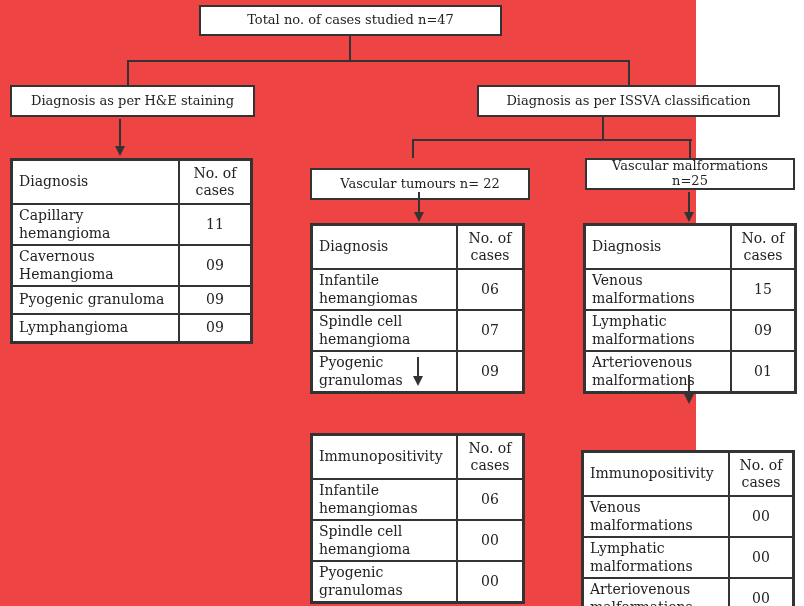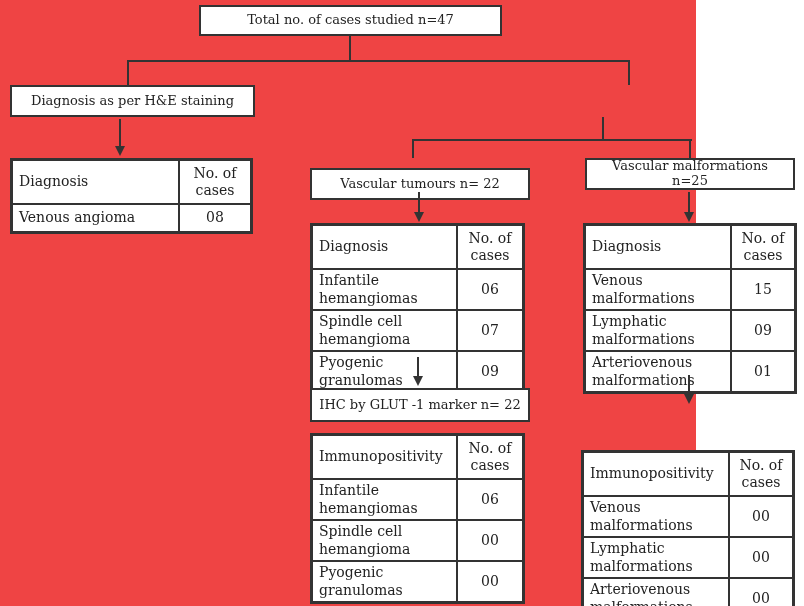--- a/index.html
+++ b/index.html
@@ -80,26 +80,41 @@
 
   <table class="dtable t-left" style="left:10px;top:158px;">
       <thead>
         <tr>
           <th class="c-label">Diagnosis</th>
           <th class="c-num">No. of cases</th>
         </tr>
       </thead>
       <tbody>
         <tr>
-          <td class="c-label">Venous angioma</td>
-          <td class="c-num">08</td>
-        </tr>
-      </tbody>
-    </table>
-
+          <td class="c-label">Capillary hemangioma</td>
+          <td class="c-num">11</td>
+        </tr>
+        <tr>
+          <td class="c-label">Cavernous Hemangioma</td>
+          <td class="c-num">09</td>
+        </tr>
+        <tr>
+          <td class="c-label">Pyogenic granuloma</td>
+          <td class="c-num">09</td>
+        </tr>
+        <tr>
+          <td class="c-label">Lymphangioma</td>
+          <td class="c-num">09</td>
+        </tr>
+      </tbody>
+    </table>
+
+  <div class="node" style="left:477px;top:85px;width:303px;height:32px;">
+    <span>Diagnosis as per ISSVA classification</span>
+  </div>
 
   <div class="line" style="left:602px;top:117px;width:2px;height:24px;"></div>
   <div class="line" style="left:412px;top:139px;width:280px;height:2px;"></div>
   <div class="line" style="left:412px;top:139px;width:2px;height:19px;"></div>
   <div class="line" style="left:689px;top:139px;width:2px;height:19px;"></div>
 
   <div class="node" style="left:310px;top:168px;width:220px;height:32px;">
     <span>Vascular tumours n= 22</span>
   </div>
 
@@ -123,23 +138,20 @@
         </tr>
         <tr>
           <td class="c-label">Pyogenic granulomas</td>
           <td class="c-num">09</td>
         </tr>
       </tbody>
     </table>
 
   <div class="arrow-down" style="left:412px;top:357px;height:29px;"></div>
 
-  <div class="node" style="left:310px;top:388px;width:220px;height:34px;">
-    <span>IHC by GLUT -1 marker n= 22</span>
-  </div>
 
   <table class="dtable t-mid" style="left:310px;top:433px;">
       <thead>
         <tr>
           <th class="c-label">Immunopositivity</th>
           <th class="c-num">No. of cases</th>
         </tr>
       </thead>
       <tbody>
         <tr>

